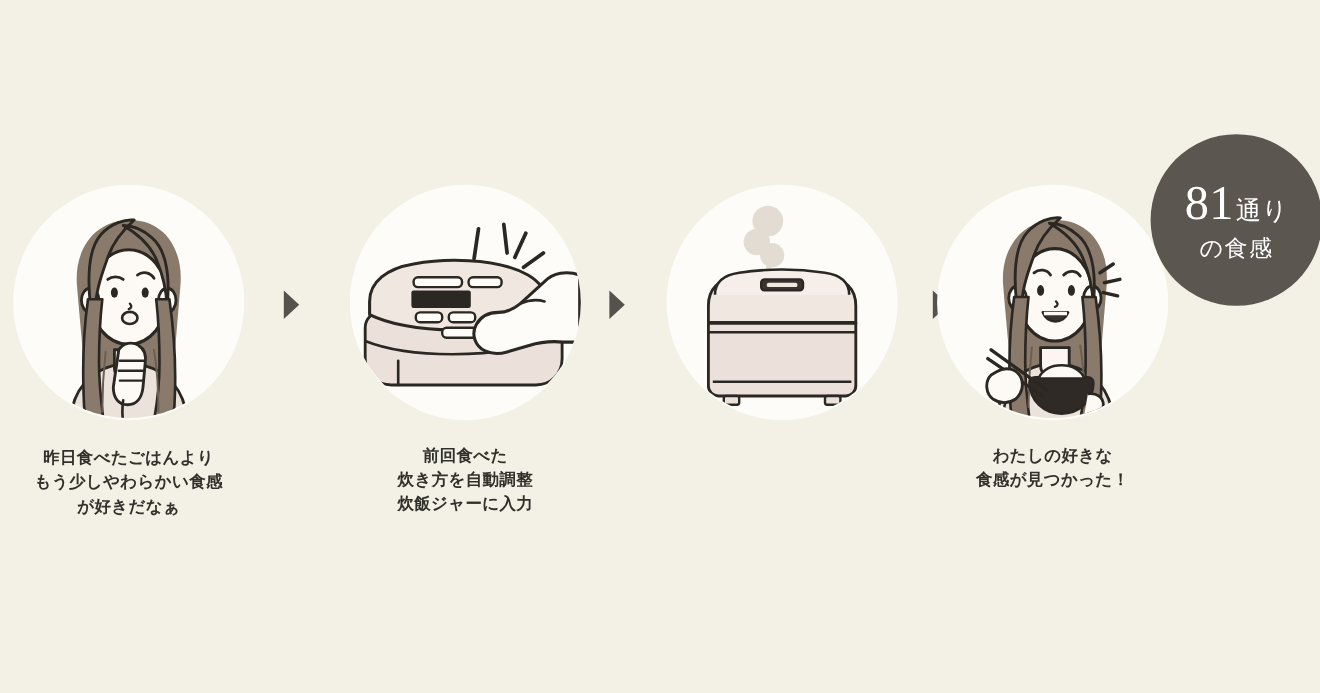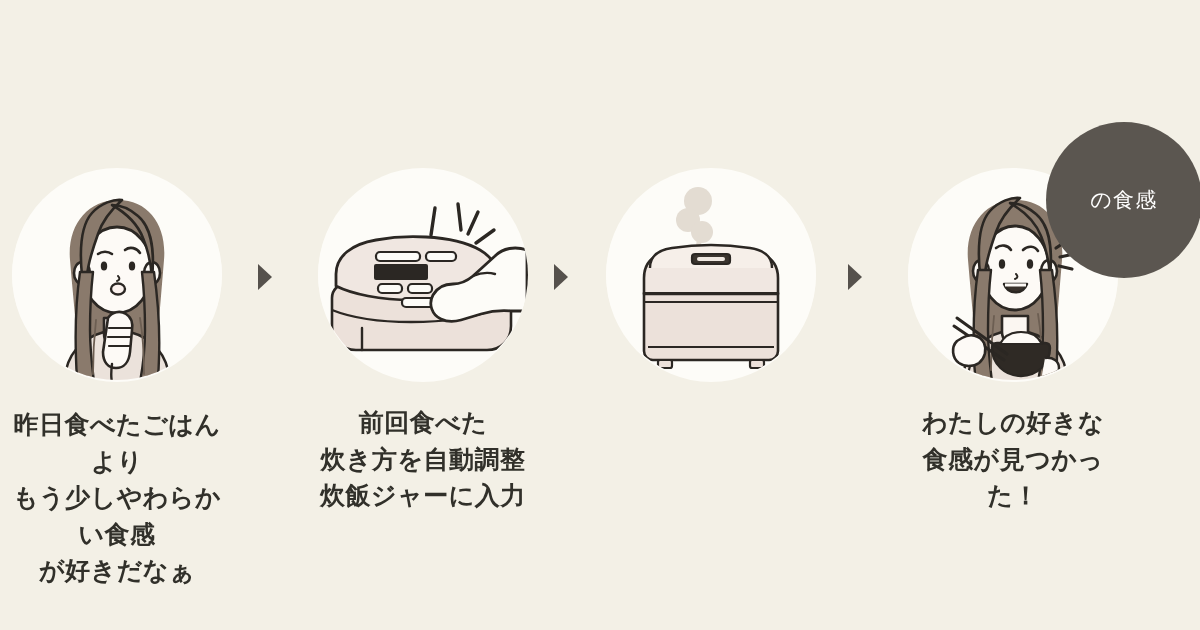--- a/index.html
+++ b/index.html
@@ -33,21 +33,21 @@
 
   .step {
     position: absolute;
     top: 168px;
     width: 222px;
     text-align: center;
   }
   .step-1 { left: 6px; }
   .step-2 { left: 312px; }
   .step-3 { left: 600px; }
-  .step-4 { left: 902px; }
+  .step-4 { left: 846px; }
 
   .circle {
     position: relative;
     width: 210px;
     height: 214px;
     margin: 0 auto;
     border-radius: 50%;
     background: #fdfcf8;
     overflow: visible;
   }
@@ -55,21 +55,21 @@
     position: absolute;
     left: 0;
     top: 0;
     width: 210px;
     height: 214px;
     display: block;
   }
 
   .caption {
     margin-top: 22px;
-    font-size: 25px;
+    font-size: 15px;
     line-height: 1.46;
     font-weight: 700;
     color: #31302a;
     letter-spacing: 0.02em;
     white-space: pre-line;
   }
   .step-1 .caption { margin-top: 24px; }
 
   
   .arrow {
@@ -325,17 +325,21 @@
             <path d="M54 170c8-5 18-3 22 5 3 7 1 15-5 20-6 4-14 4-20 0-7-5-8-16-2-22z" fill="#fdfaf6" stroke="#2b2723" stroke-width="2.6" stroke-linejoin="round"></path>
             <path d="M62 198c-2 6-2 10 0 14" fill="none" stroke="#2b2723" stroke-width="2.3" stroke-linecap="round"></path>
           </g>
         </svg>
       </div>
       <div class="caption">わたしの好きな
 食感が見つかった！</div>
     </div>
 
     <div class="badge">
+      <div class="badge-line1">
+        <span class="badge-num">81</span>
+        <span class="badge-suffix">通り</span>
+      </div>
       <div class="badge-line2">の食感</div>
     </div>
 
   </div>
 </div>
 
 </body></html>

